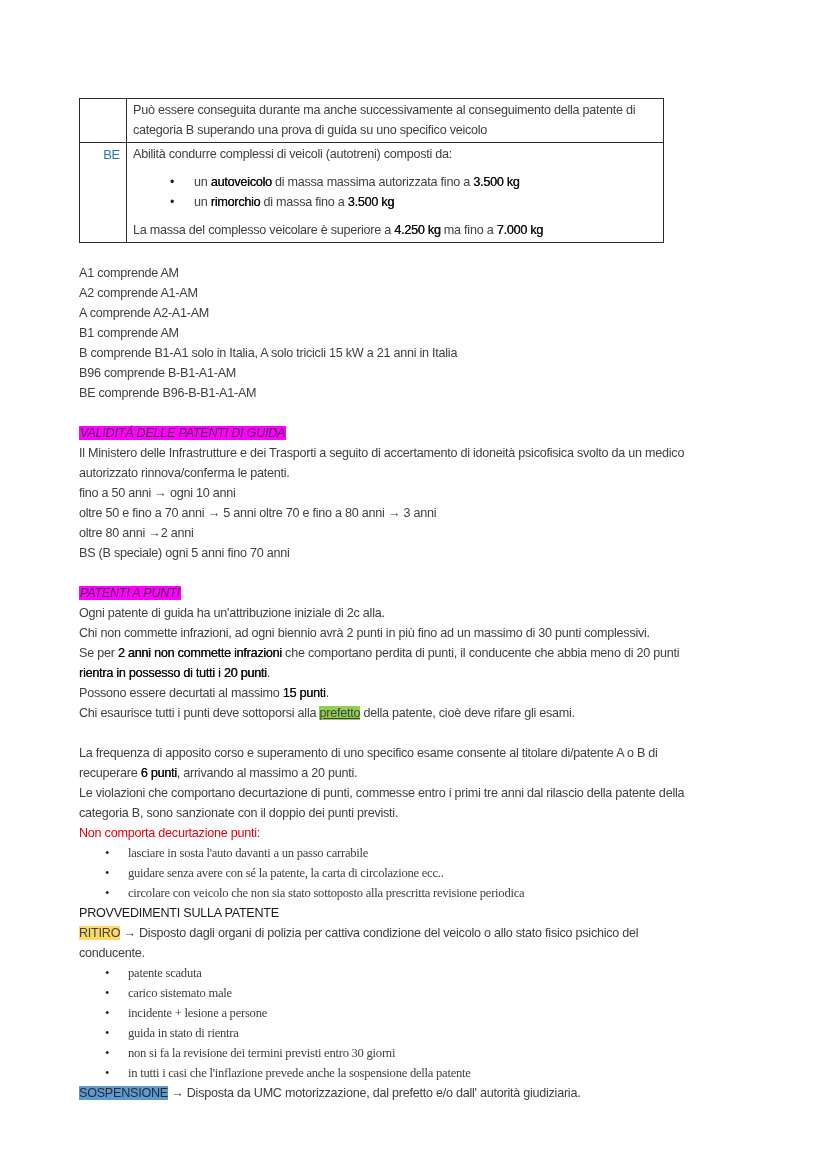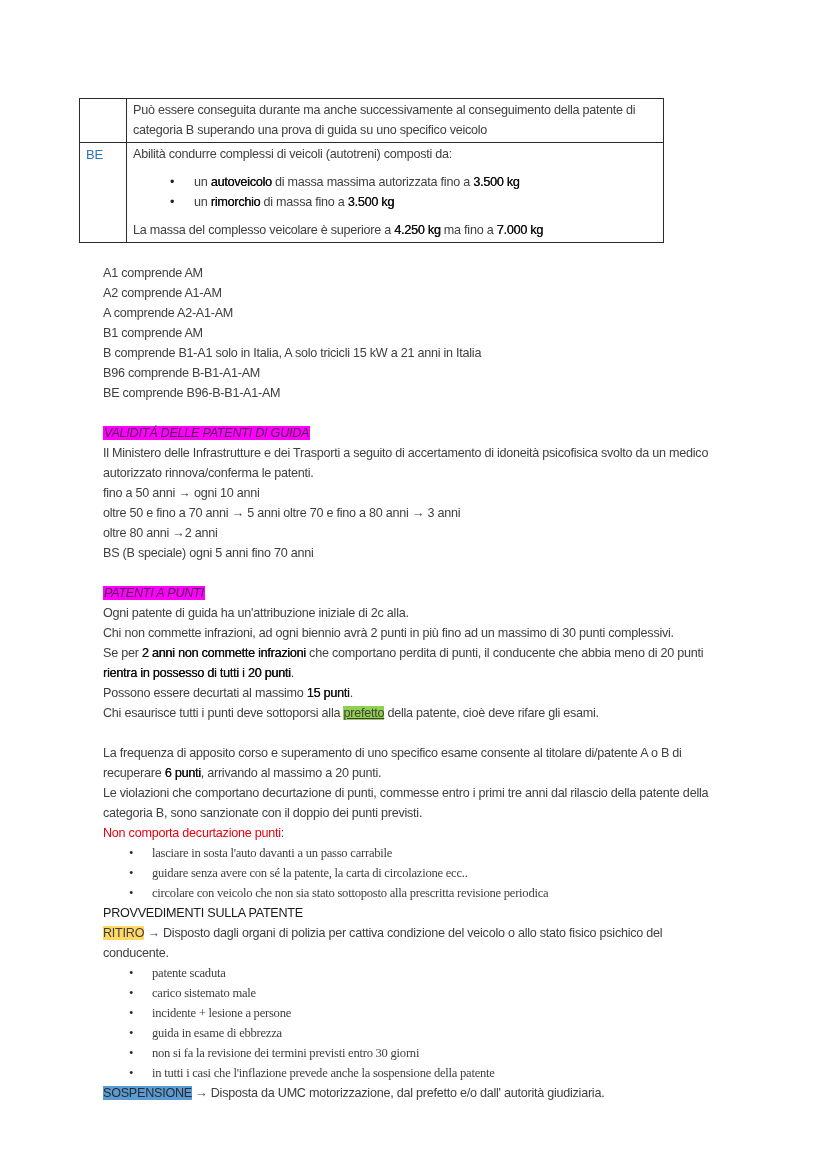--- a/index.html
+++ b/index.html
@@ -30,41 +30,40 @@
     }
     table.cat-table td {
       border: 1.3px solid #2b2b2b;
       vertical-align: top;
       padding: 1px 6px 2px 6px;
       line-height: 20px;
     }
     table.cat-table td.code {
       width: 34px;
       color: #2e75b6;
-      text-align: left;
+      text-align: right;
       font-size: 13px;
       padding-top: 2px;
     }
     table.cat-table ul {
       margin: 8px;
       padding-left: 53px;
       list-style: none;
     }
     table.cat-table ul li {
       position: relative;
     }
     table.cat-table ul li::before {
       content: "\2022";
       position: absolute;
       left: -24px;
       color: #222;
     }
     .block {
       line-height: 20px;
-      margin-left: 24px;
     }
     .line {
       white-space: nowrap;
     }
     .b { color: #111; font-weight: normal; text-shadow: 0.3px 0 0 #111; }
     .spacer { height: 20px; }
     .hl-magenta {
       background: #ff00ff;
       color: #4a1a4a;
       padding: 0 1px;
@@ -176,20 +175,20 @@
   </div>
 
   <div class="block">
     <div class="line dark">PROVVEDIMENTI SULLA PATENTE</div>
     <div class="line"><span class="hl-yellow">RITIRO</span><span> → Disposto dagli organi di polizia per cattiva condizione del veicolo o allo stato fisico psichico del</span></div>
     <div class="line">conducente.</div>
     <ul class="bullets">
       <li>patente scaduta</li>
       <li>carico sistemato male</li>
       <li>incidente + lesione a persone</li>
-      <li>guida in esame di ebbrezza</li>
+      <li>guida in stato di rientra</li>
       <li>non si fa la revisione dei termini previsti entro 30 giorni</li>
       <li>in tutti i casi che l'inflazione prevede anche la sospensione della patente</li>
     </ul>
     <div class="line"><span class="hl-blue">SOSPENSIONE</span><span> → Disposta da UMC motorizzazione, dal prefetto e/o dall' autorità giudiziaria.</span></div>
   </div>
 
 </div>
 
 </body></html>

